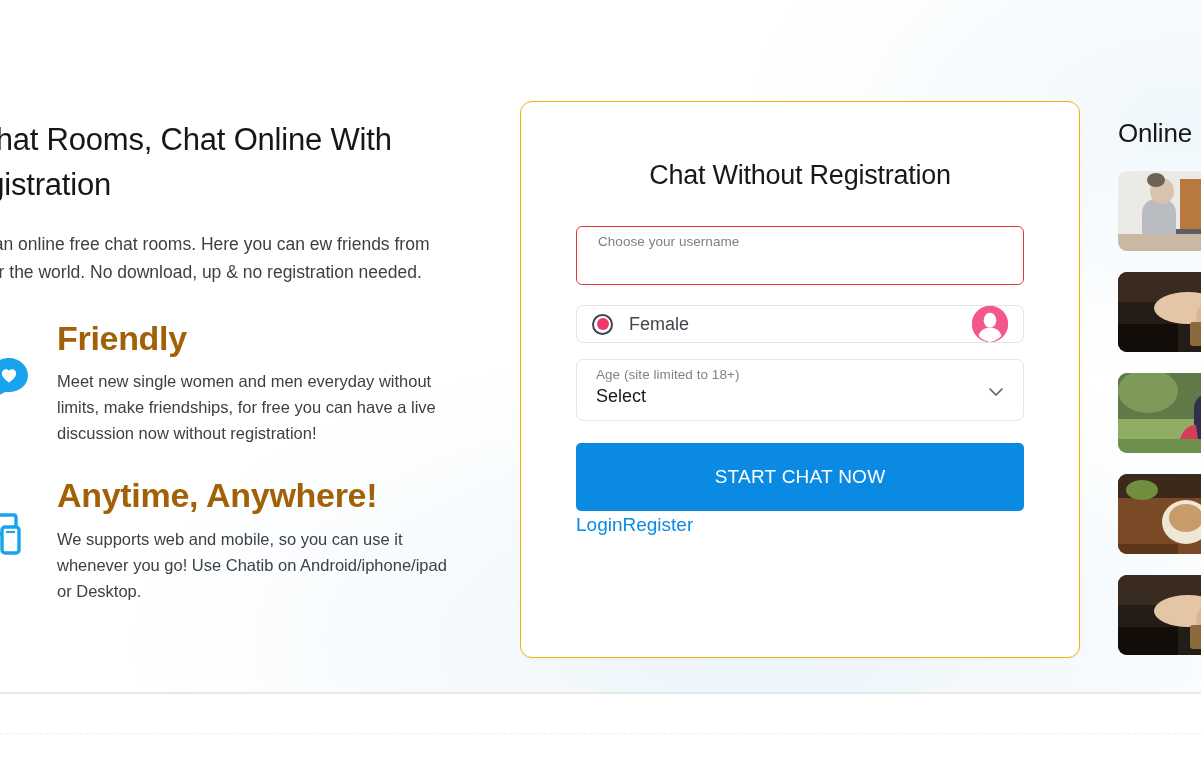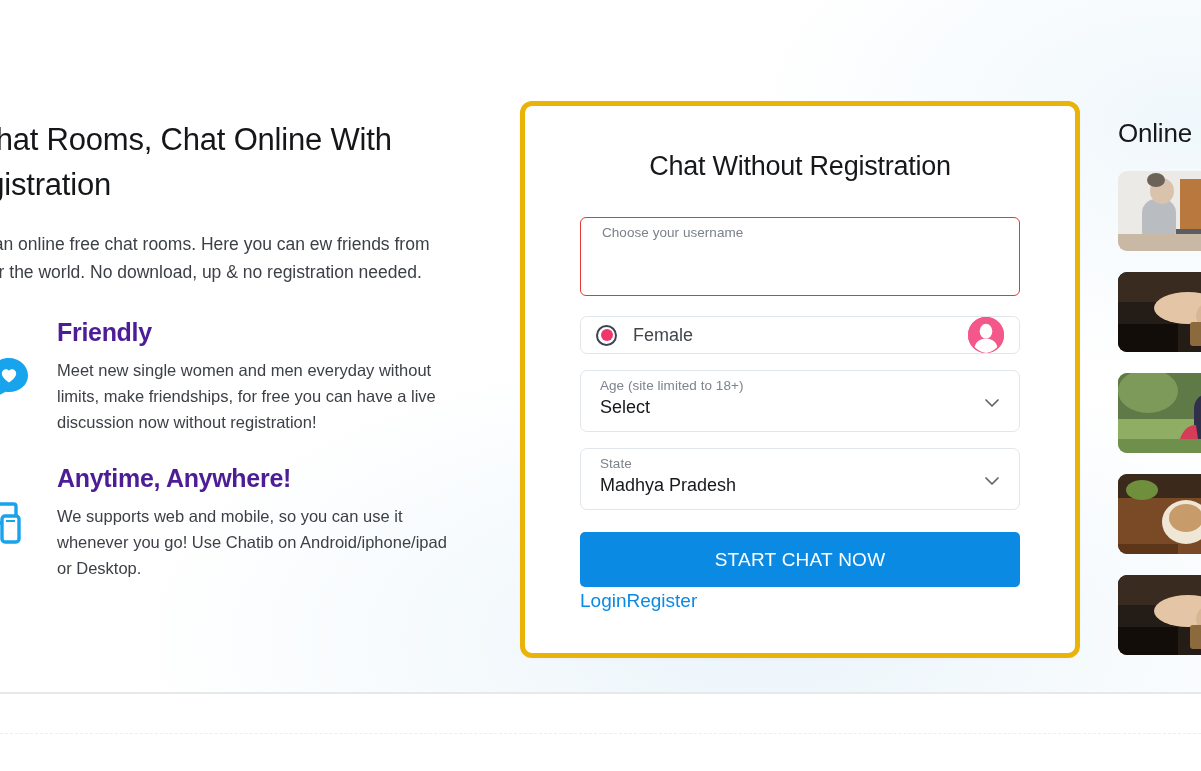--- a/index.html
+++ b/index.html
@@ -75,63 +75,63 @@
 
   .feature-icon {
     position: absolute;
     left: 38px;
     top: 36px;
     width: 46px;
     height: 46px;
   }
 
   .feature h3 {
-    font-size: 25px;
+    font-size: 34px;
     font-weight: 700;
-    color: #4c1d95;
+    color: #a16207;
     letter-spacing: -0.3px;
     line-height: 1.25;
     margin-bottom: 9px;
   }
 
   .feature p {
     font-size: 16.5px;
     line-height: 1.58;
     color: #3d4147;
     width: 392px;
   }
 
   
   .form-card {
     position: absolute;
     left: 520px;
     top: 101px;
     width: 560px;
     height: 557px;
     background: #ffffff;
-    border: 5px solid #eab308;
+    border: 1px solid #eab308;
     border-radius: 12px;
     box-shadow: 0 1px 3px rgba(20,40,60,0.035);
-    padding: 3px 55px;
+    padding: 16px 55px;
   }
 
   .card-title {
     text-align: center;
     font-size: 27px;
     font-weight: 400;
     color: #16181c;
     letter-spacing: -0.25px;
     padding-top: 42px;
   }
 
   
   .username-wrap {
     position: relative;
     margin-top: 35px;
-    height: 79px;
+    height: 59px;
     border: 1.4px solid #e53935;
     border-radius: 6px;
     background: #fff;
   }
   .username-label {
     position: absolute;
     left: 21px;
     top: 7px;
     font-size: 13.5px;
     color: #7a8189;
@@ -245,21 +245,21 @@
     position: absolute;
     right: 17px;
     top: 22px;
     width: 20px; height: 20px;
   }
 
   
   .start-btn {
     display: block;
     width: 100%;
-    height: 55px;
+    height: 68px;
     margin-top: 22px;
     background: #0b8ae3;
     border: none;
     border-radius: 5px;
     color: #ffffff;
     font-family: "Liberation Sans", sans-serif;
     font-size: 19px;
     letter-spacing: 0.25px;
     cursor: pointer;
   }
@@ -395,29 +395,20 @@
         <span class="chev">
           <svg width="20" height="20" viewBox="0 0 20 20">
             <path d="M4 7l6 6 6-6" fill="none" stroke="#5c646d" stroke-width="1.7" stroke-linecap="round" stroke-linejoin="round"></path>
           </svg>
         </span>
       </div>
 
 
     </div>
 
-    <div class="field full">
-      <span class="field-label">State</span>
-      <span class="field-value">Madhya Pradesh</span>
-      <span class="chev">
-        <svg width="20" height="20" viewBox="0 0 20 20">
-          <path d="M4 7l6 6 6-6" fill="none" stroke="#5c646d" stroke-width="1.7" stroke-linecap="round" stroke-linejoin="round"></path>
-        </svg>
-      </span>
-    </div>
 
     <button class="start-btn">START CHAT NOW</button>
 
     <div class="links-row">
       <a class="link">Login</a>
       <a class="link">Register</a>
     </div>
 
   </div>
 

